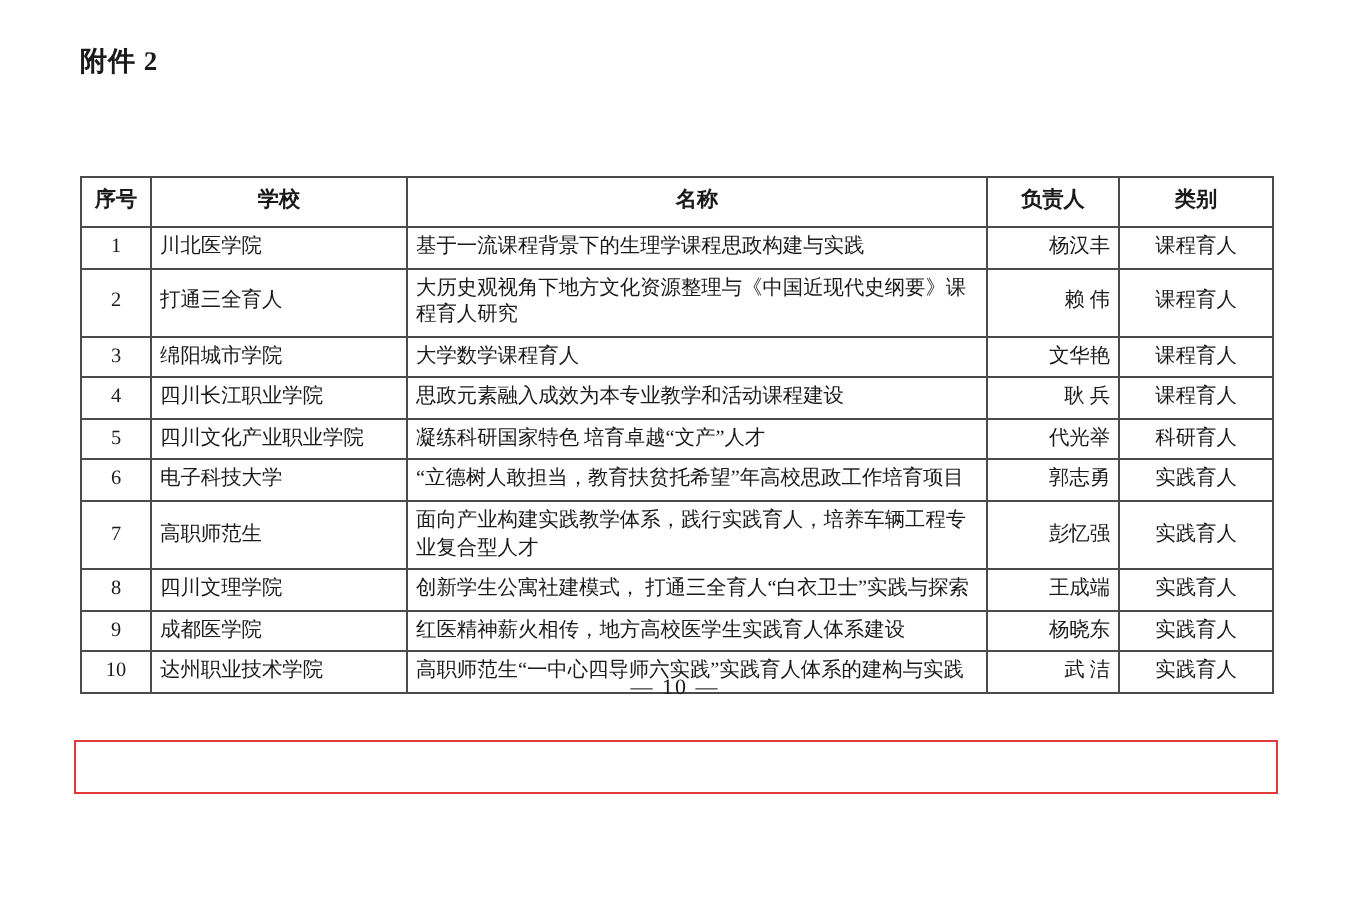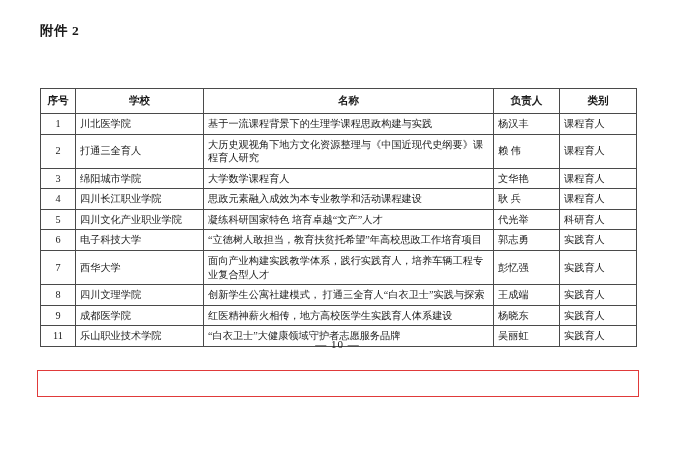--- a/index.html
+++ b/index.html
@@ -65,22 +65,22 @@
   }
   col.c-idx { width: 35px; }
   col.c-school { width: 128px; }
   col.c-name { width: 290px; }
   col.c-person { width: 66px; }
   col.c-type { width: 77px; }
 
   td.idx { text-align: center; }
   td.school { text-align: left; padding-left: 6px; }
   td.name { text-align: left; padding-left: 6px; margin-left: 24px; }
-  td.person { text-align: left; }
-  td.type { }
+  td.person { text-align: right; }
+  td.type { text-align: center; }
 
   
   tr.highlight td {
     border-color: #4a4a4a;
   }
   .highlight-box {
     position: absolute;
     left: 37px;
     width: 602px;
     border: 1.4px solid #e03a3a;
@@ -160,44 +160,44 @@
         </tr>
         <tr>
           <td class="idx">6</td>
           <td class="school">电子科技大学</td>
           <td class="name">“立德树人敢担当，教育扶贫托希望”年高校思政工作培育项目</td>
           <td class="person">郭志勇</td>
           <td class="type">实践育人</td>
         </tr>
         <tr>
           <td class="idx">7</td>
-          <td class="school">西华大学</td>
+          <td class="school">高职师范生</td>
           <td class="name">面向产业构建实践教学体系，践行实践育人，培养车辆工程专业复合型人才</td>
           <td class="person">彭忆强</td>
           <td class="type">实践育人</td>
         </tr>
         <tr>
           <td class="idx">8</td>
           <td class="school">四川文理学院</td>
           <td class="name">创新学生公寓社建模式， 打通三全育人“白衣卫士”实践与探索</td>
           <td class="person">王成端</td>
           <td class="type">实践育人</td>
         </tr>
         <tr>
           <td class="idx">9</td>
           <td class="school">成都医学院</td>
           <td class="name">红医精神薪火相传，地方高校医学生实践育人体系建设</td>
           <td class="person">杨晓东</td>
           <td class="type">实践育人</td>
         </tr>
-        <tr class="highlight">
-          <td class="idx">11</td>
-          <td class="school">乐山职业技术学院</td>
-          <td class="name">“白衣卫士”大健康领域守护者志愿服务品牌</td>
-          <td class="person">吴丽虹</td>
+        <tr>
+          <td class="idx">10</td>
+          <td class="school">达州职业技术学院</td>
+          <td class="name">高职师范生“一中心四导师六实践”实践育人体系的建构与实践</td>
+          <td class="person">武 洁</td>
           <td class="type">实践育人</td>
         </tr>
       </tbody>
   </table>
 
   <div class="highlight-box" id="highlight-box" style="top: 370.453px; height: 26.5625px; border-color: rgb(224, 58, 58);"></div>
 
   <div class="page-number">— 10 —</div>
 
 </div>

